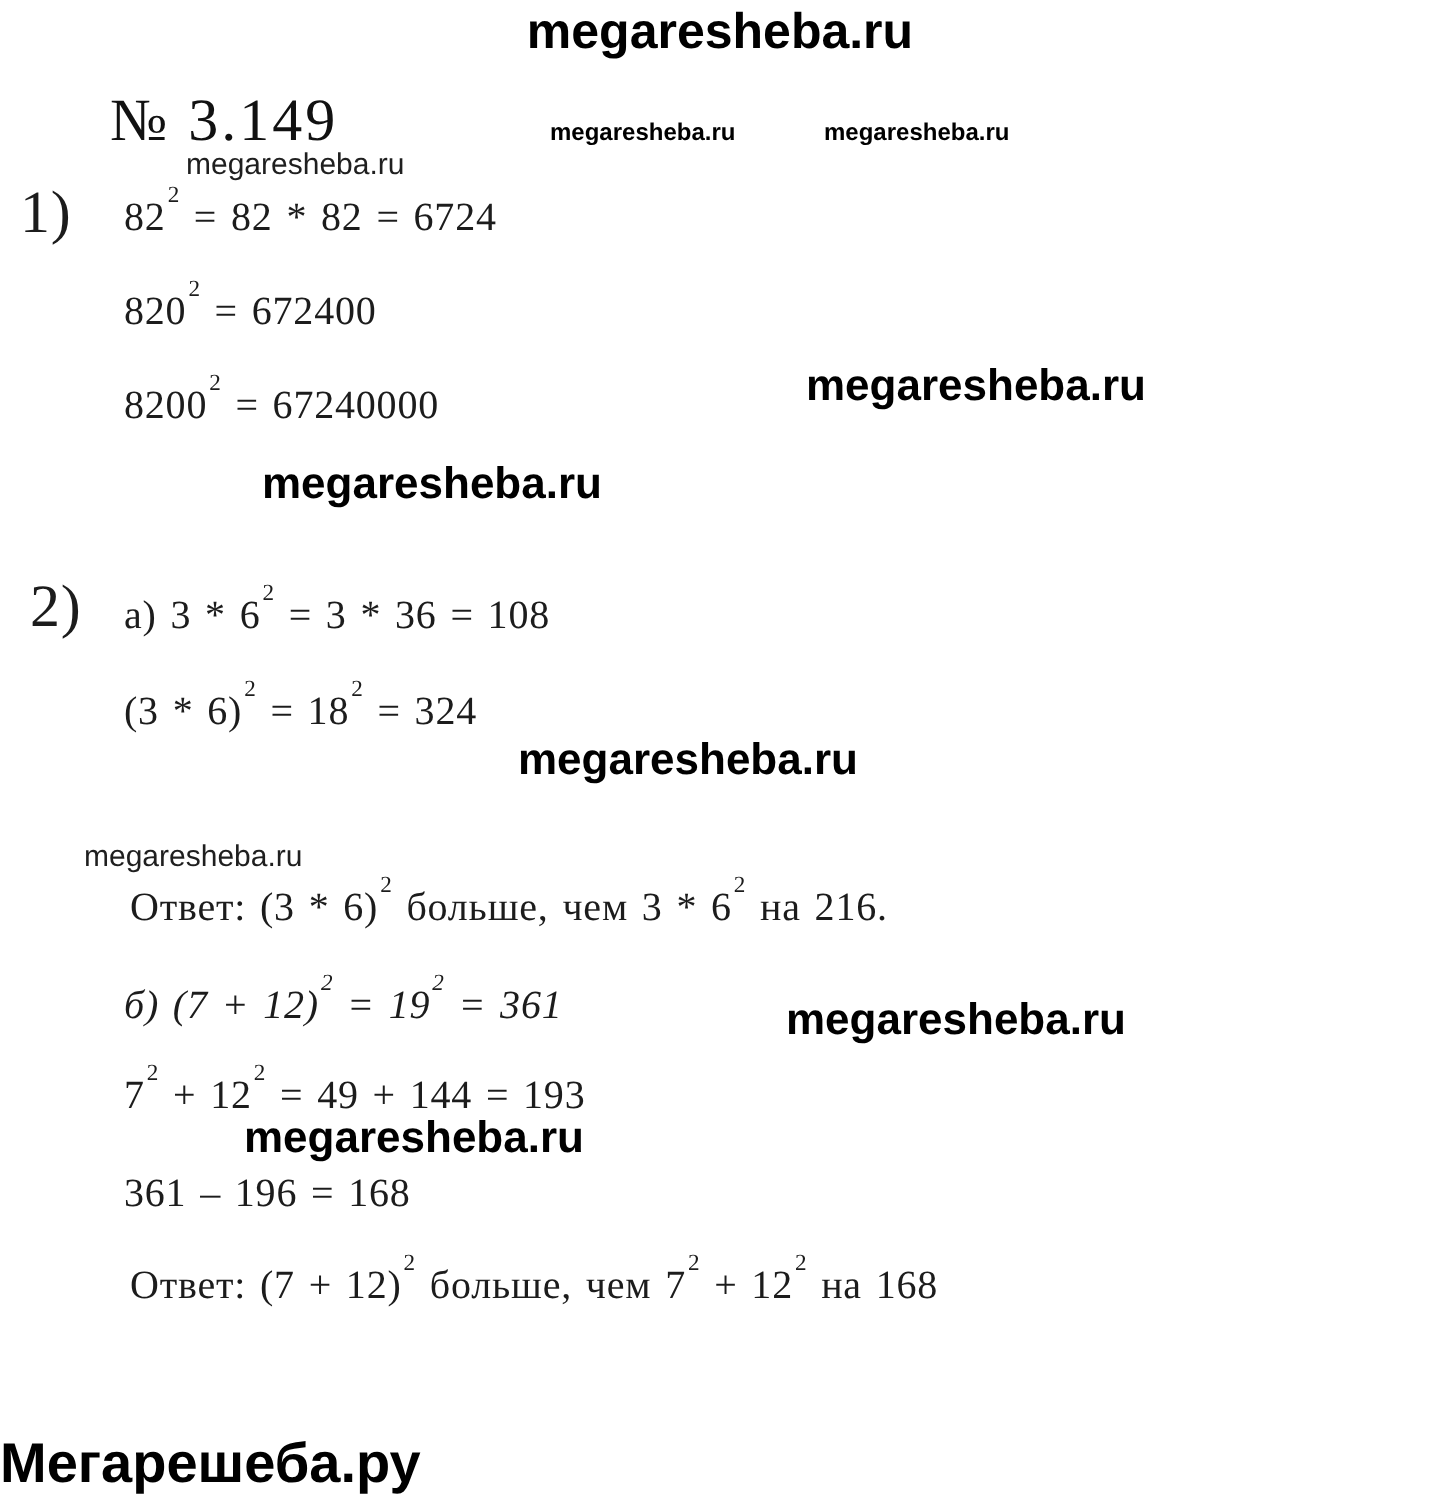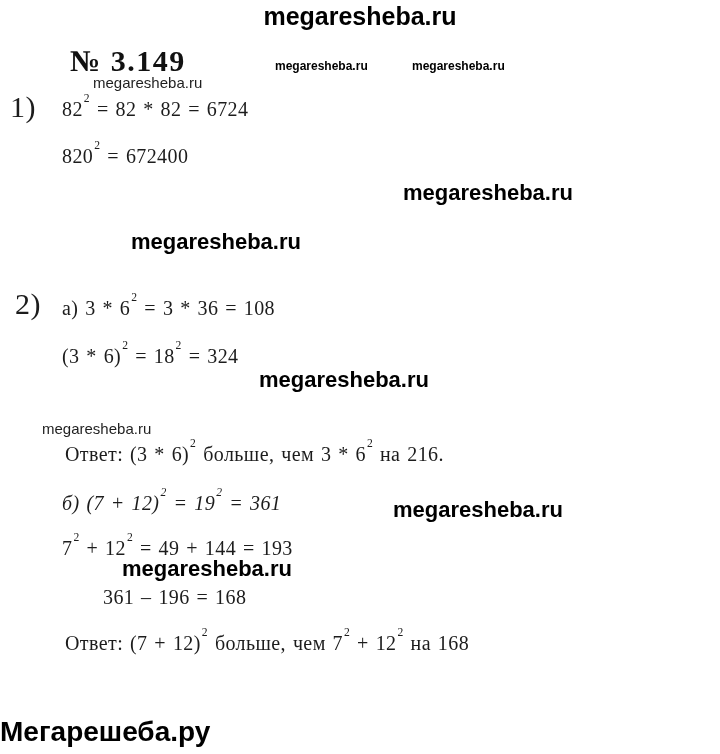--- a/index.html
+++ b/index.html
@@ -34,23 +34,23 @@
     left: 0; top: 716px; width: 720px;
     text-align: left;
     font-family: "Liberation Sans", sans-serif;
     font-weight: 700;
     font-size: 28px;
     color: #000;
   }
   
   .problem-number {
     position: absolute;
-    left: 70px; top: 44px;
+    left: 55px; top: 44px;
     font-family: "Liberation Serif", serif;
-    font-weight: 700;
+    font-weight: 400;
     font-size: 30px;
     letter-spacing: 1.5px;
     color: #111;
   }
   
   .math {
     position: absolute;
     font-family: "Liberation Serif", serif;
     font-size: 20px;
     line-height: 34px;
@@ -78,20 +78,21 @@
   <div class="problem-number">№ 3.149</div>
 
   <div class="wm wm-small" style="left:275px; top:59px;">megaresheba.ru</div>
   <div class="wm wm-small" style="left:412px; top:59px;">megaresheba.ru</div>
 
   <div class="wm wm-reg" style="left:93px; top:74px;">megaresheba.ru</div>
 
   <div class="math part-label" style="left:10px; top:90px;">1)</div>
   <div class="math" style="left:62px; top:92px;">82<sup>2</sup> = 82 * 82 = 6724</div>
   <div class="math" style="left:62px; top:139px;">820<sup>2</sup> = 672400</div>
+  <div class="math" style="left:62px; top:186px;">8200<sup>2</sup> = 67240000</div>
 
   <div class="wm wm-bold" style="left:403px; top:180px;">megaresheba.ru</div>
   <div class="wm wm-bold" style="left:131px; top:229px;">megaresheba.ru</div>
 
   <div class="math part-label" style="left:15px; top:287px;">2)</div>
   <div class="math" style="left:62px; top:291px;text-align:right;">а) 3 * 6<sup>2</sup> = 3 * 36 = 108</div>
   <div class="math" style="left:62px; top:339px;">(3 * 6)<sup>2</sup> = 18<sup>2</sup> = 324</div>
 
   <div class="wm wm-bold" style="left:259px; top:367px;">megaresheba.ru</div>
 
@@ -101,18 +102,18 @@
   <div class="math" style="left:65px; top:437px;text-align:right;">Ответ: (3 * 6)<sup>2</sup> больше, чем 3 * 6<sup>2</sup> на 216.</div>
 
   <div class="math" style="left:62px; top:486px;font-style:italic;">б) (7 + 12)<sup>2</sup> = 19<sup>2</sup> = 361</div>
 
   <div class="wm wm-bold" style="left:393px; top:497px;">megaresheba.ru</div>
 
   <div class="math" style="left:62px; top:531px;">7<sup>2</sup> + 12<sup>2</sup> = 49 + 144 = 193</div>
 
   <div class="wm wm-bold" style="left:122px; top:556px;">megaresheba.ru</div>
 
-  <div class="math" style="left:62px; top:580px;margin-left:41px;">361 – 196 = 168</div>
+  <div class="math" style="left:62px; top:580px;">361 – 196 = 168</div>
   <div class="math" style="left:65px; top:626px;">Ответ: (7 + 12)<sup>2</sup> больше, чем 7<sup>2</sup> + 12<sup>2</sup> на 168</div>
 
   <div class="footer-brand">Мегарешеба.ру</div>
 
 </div>
 
 </body></html>

